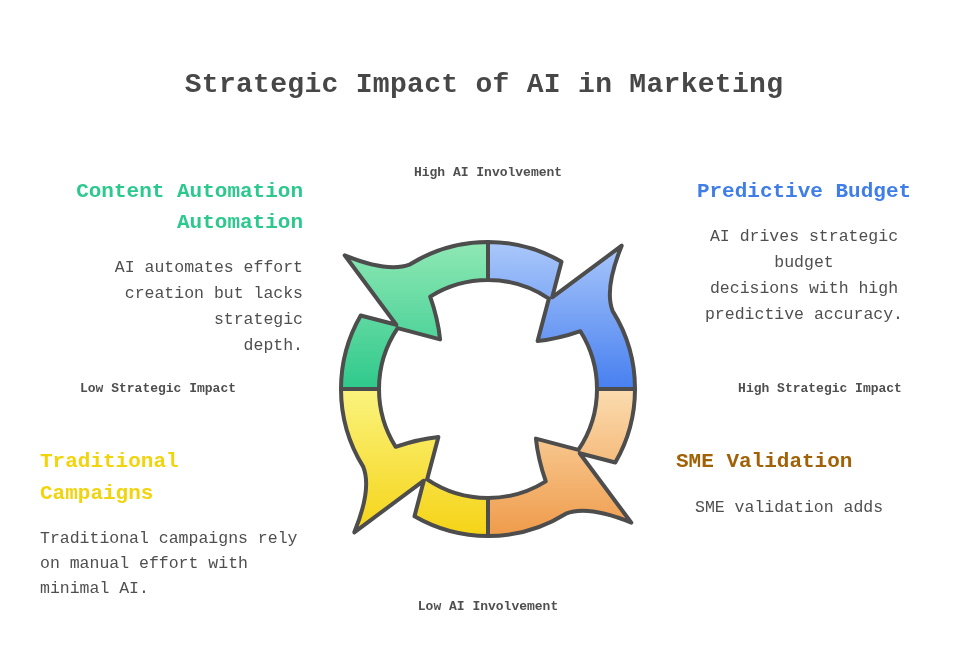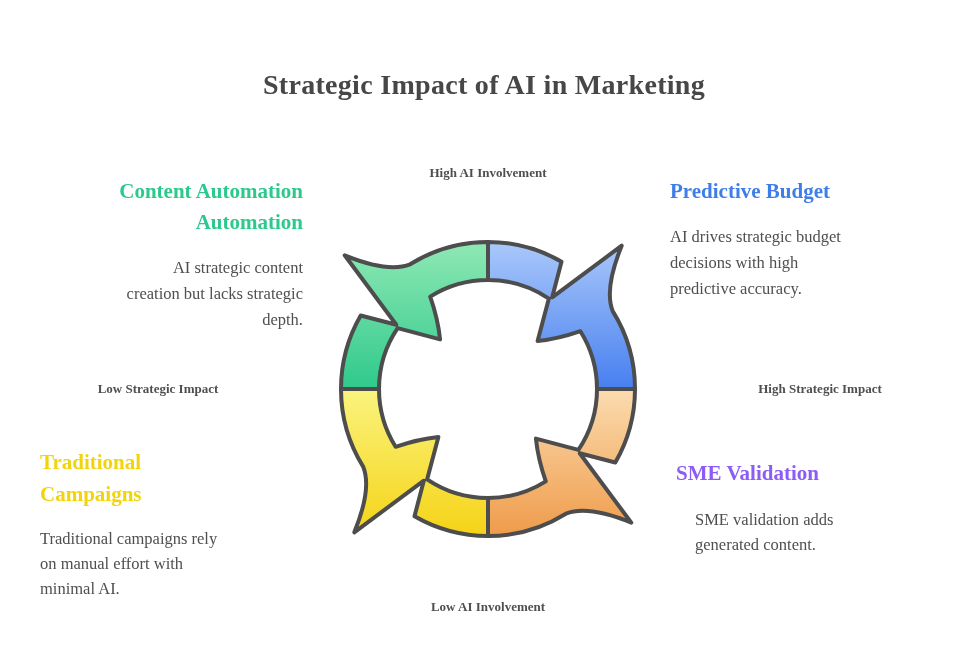--- a/index.html
+++ b/index.html
@@ -1,36 +1,36 @@
 <!DOCTYPE html>
 <html><head>
 <meta charset="utf-8">
 <style>
   html,body{margin:0;padding:0;background:#ffffff;}
   .stage{
     position:relative;width:968px;height:645px;overflow:hidden;background:#ffffff;
-    font-family:Liberation Serif, serif;
+    font-family:Liberation Mono, monospace;
   }
   .title{
     position:absolute;left:0;top:68px;width:968px;text-align:center;
     font-size:28px;line-height:34px;font-weight:700;color:#474747;letter-spacing:.3px;
   }
   .axis{
     position:absolute;font-size:13px;line-height:22px;font-weight:700;color:#4f4f4f;text-align:center;
   }
   .axis-top{left:334px;top:162px;width:308px;}
   .axis-bottom{left:334px;top:596px;width:308px;}
   .axis-left{left:8px;top:378px;width:300px;}
   .axis-right{left:670px;top:378px;width:300px;}
   .qblock{position:absolute;}
   .q-heading{font-size:21px;line-height:31px;font-weight:700;}
   .q-desc{font-size:16.5px;line-height:26px;font-weight:400;color:#4f4f4f;margin-top:17px;}
   .q-desc.tight{line-height:25px;}
   .q-tl{left:40px;top:176px;width:263px;text-align:right;}
-  .q-tr{left:670px;top:176px;width:240px;text-align:left;}
+  .q-tr{left:684px;top:176px;width:240px;text-align:center;}
   .q-bl{left:40px;top:446px;width:260px;text-align:left;}
   .q-bl .q-heading{line-height:32px;}
   .q-bl .q-desc{margin-top:16px;}
   .q-br{left:676px;top:446px;width:250px;text-align:left;}
   .q-br .q-desc{margin-top:18px;margin-left:19px;}
   .diagram{position:absolute;left:278px;top:179px;width:420px;height:420px;}
 </style>
 </head>
 <body>
 
@@ -42,21 +42,21 @@
   <div class="axis axis-bottom">Low AI Involvement</div>
   <div class="axis axis-left">Low Strategic Impact</div>
   <div class="axis axis-right">High Strategic Impact</div>
 
   <div class="qblock q-tl">
     <div class="q-heading" style="color: rgb(43, 201, 142);">
         <div>Content Automation</div>
         <div>Automation</div>
       </div>
     <div class="q-desc">
-        <div>AI strategic content</div>
+        <div>AI automates effort</div>
         <div>creation but lacks strategic</div>
         <div>depth.</div>
       </div>
   </div>
 
   <div class="qblock q-tr">
     <div class="q-heading" style="color: rgb(63, 126, 232);">
         <div>Predictive Budget</div>
       </div>
     <div class="q-desc">
@@ -72,26 +72,25 @@
         <div>Campaigns</div>
       </div>
     <div class="q-desc tight">
         <div>Traditional campaigns rely</div>
         <div>on manual effort with</div>
         <div>minimal AI.</div>
       </div>
   </div>
 
   <div class="qblock q-br">
-    <div class="q-heading" style="color: #8b5cf6; margin-top: 12px;">
+    <div class="q-heading" style="color: #a16207;">
         <div>SME Validation</div>
       </div>
     <div class="q-desc tight">
         <div>SME validation adds</div>
-        <div>generated content.</div>
       </div>
   </div>
 
   <svg class="diagram" viewBox="-210 -210 420 420" xmlns="http://www.w3.org/2000/svg">
     <defs>
       <linearGradient id="grad-tl" x1="0" y1="0" x2="0" y2="1">
         <stop offset="0" stop-color="#8fe8b4"></stop>
         <stop offset="1" stop-color="#2fc98c"></stop>
       </linearGradient>
       <linearGradient id="grad-tr" x1="0" y1="0" x2="0" y2="1">

